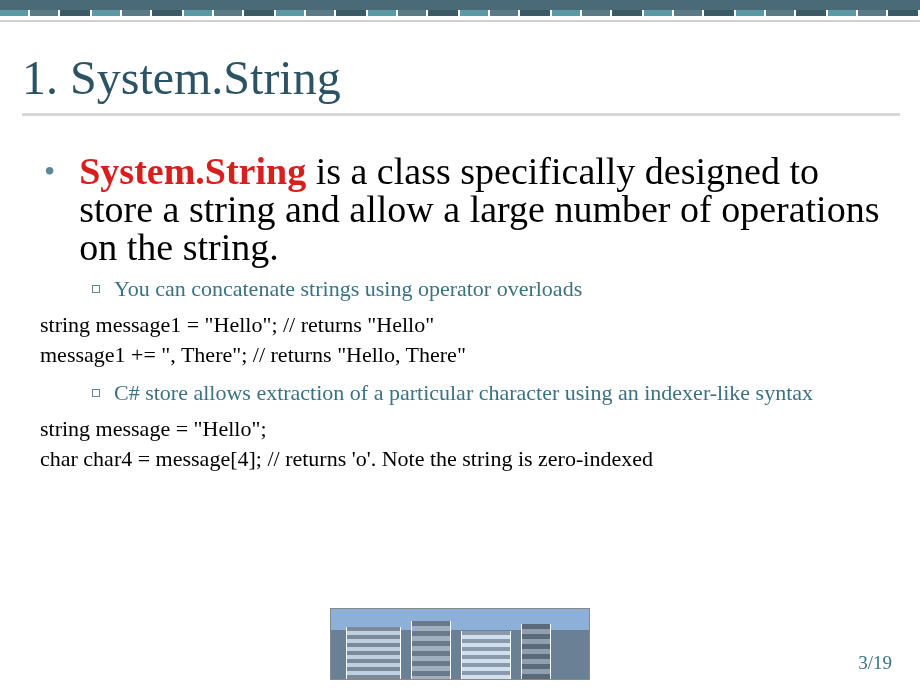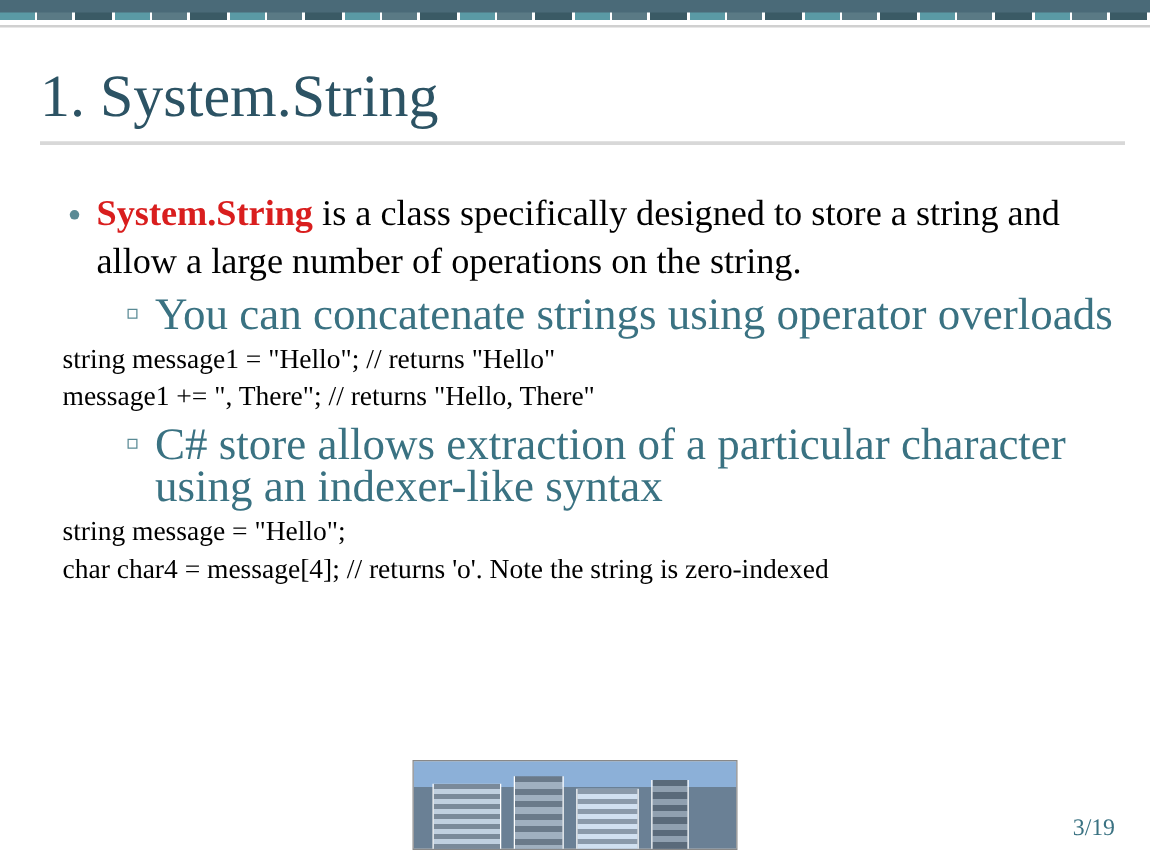--- a/index.html
+++ b/index.html
@@ -41,21 +41,21 @@
     .top-border::after {
       content: '';
       position: absolute;
       top: 20px;
       left: 0;
       right: 0;
       height: 2px;
       background: #d0d0d0;
     }
     .slide-content {
-      padding: 20px 20px 0 32px;
+      padding: 20px 20px 0 22px;
     }
     .slide-title {
       font-size: 48px;
       color: #2c5364;
       font-weight: normal;
       margin-bottom: 8px;
       padding-left: 0;
     }
     .title-underline {
       width: 100%;
@@ -70,23 +70,24 @@
       padding-left: 22px;
       margin-bottom: 6px;
     }
     .bullet-dot {
       color: #5a8a95;
       font-size: 32px;
       line-height: 38px;
       margin-right: 12px;
     }
     .bullet-text {
-      font-size: 29px;
+      font-size: 38px;
       line-height: 38px;
       color: #000000;
+      margin-left: 12px;
     }
     .highlight {
       color: #d91e1e;
       font-weight: bold;
     }
     .sub-bullet {
       display: flex;
       align-items: flex-start;
       padding-left: 70px;
       margin-top: 6px;
@@ -96,21 +97,21 @@
       font-size: 11px;
       color: #5a8a95;
       margin-right: 14px;
       margin-top: 13px;
       width: 8px;
       height: 8px;
       border: 1.5px solid #5a8a95;
       flex-shrink: 0;
     }
     .sub-text {
-      font-size: 36px;
+      font-size: 22px;
       line-height: 34px;
       color: #3a7282;
     }
     .code-block {
       padding-left: 18px;
       font-size: 22px;
       line-height: 30px;
       color: #000000;
       font-family: Georgia, serif;
       margin-top: 2px;

